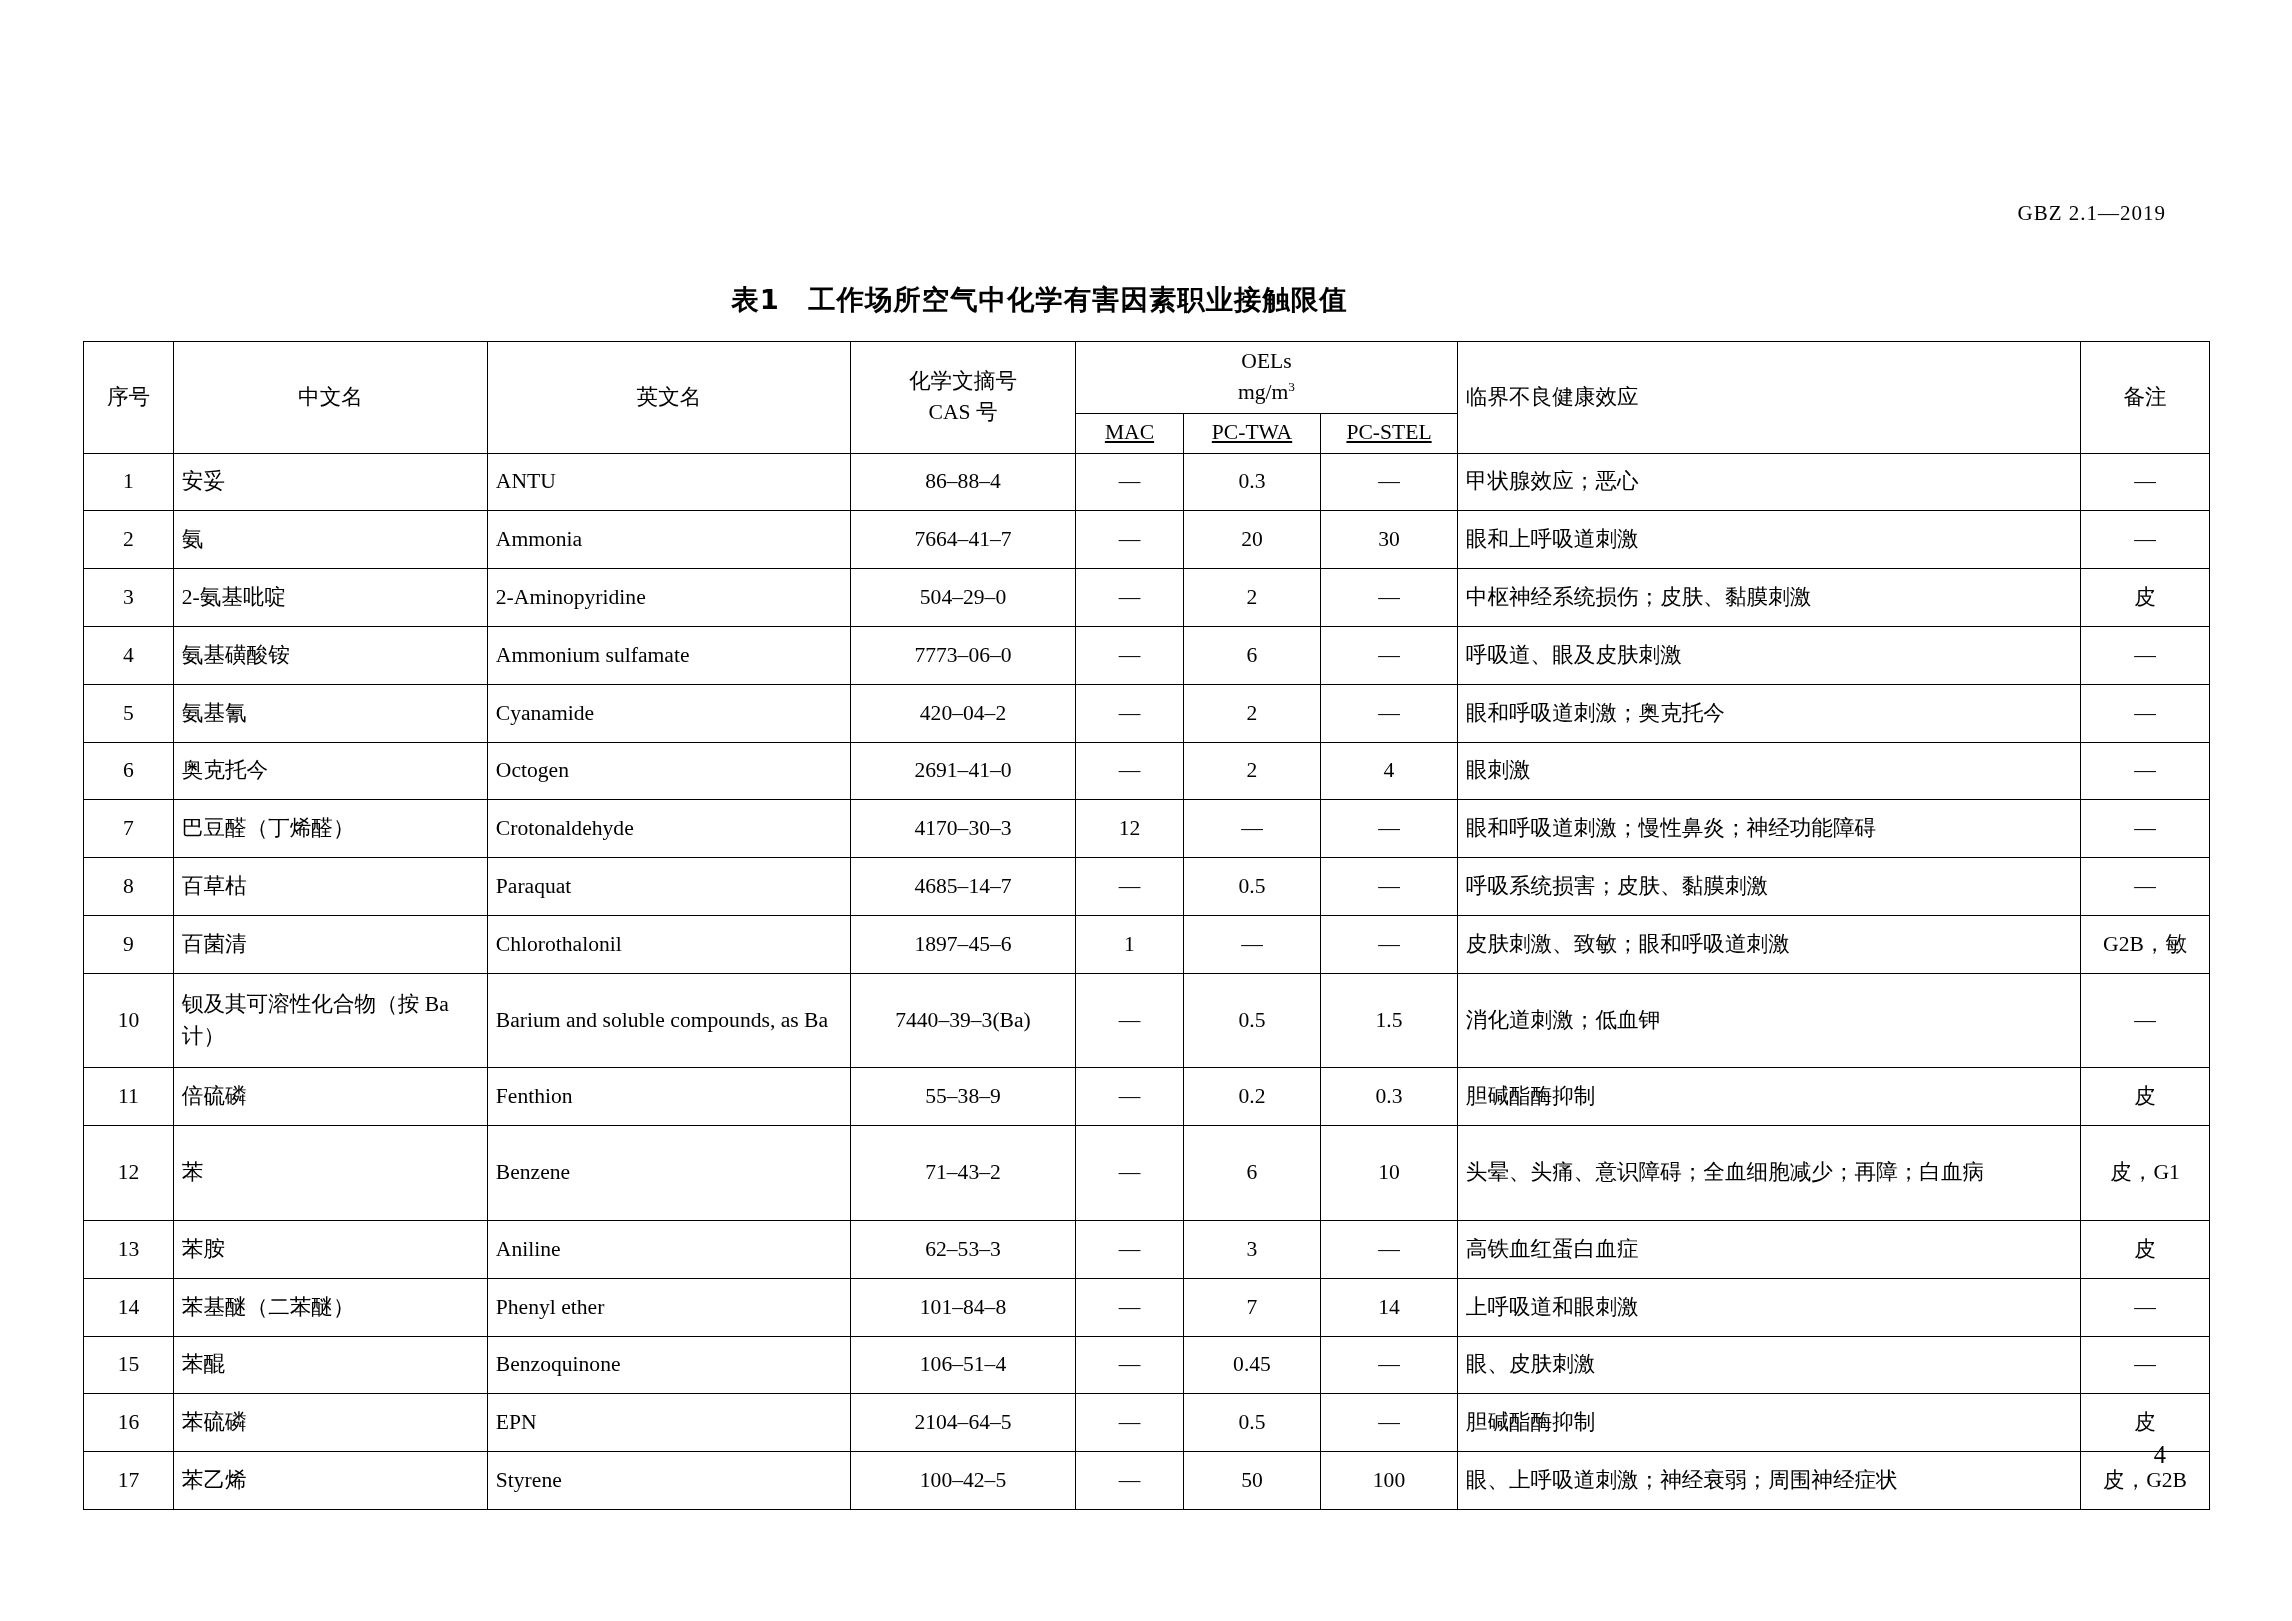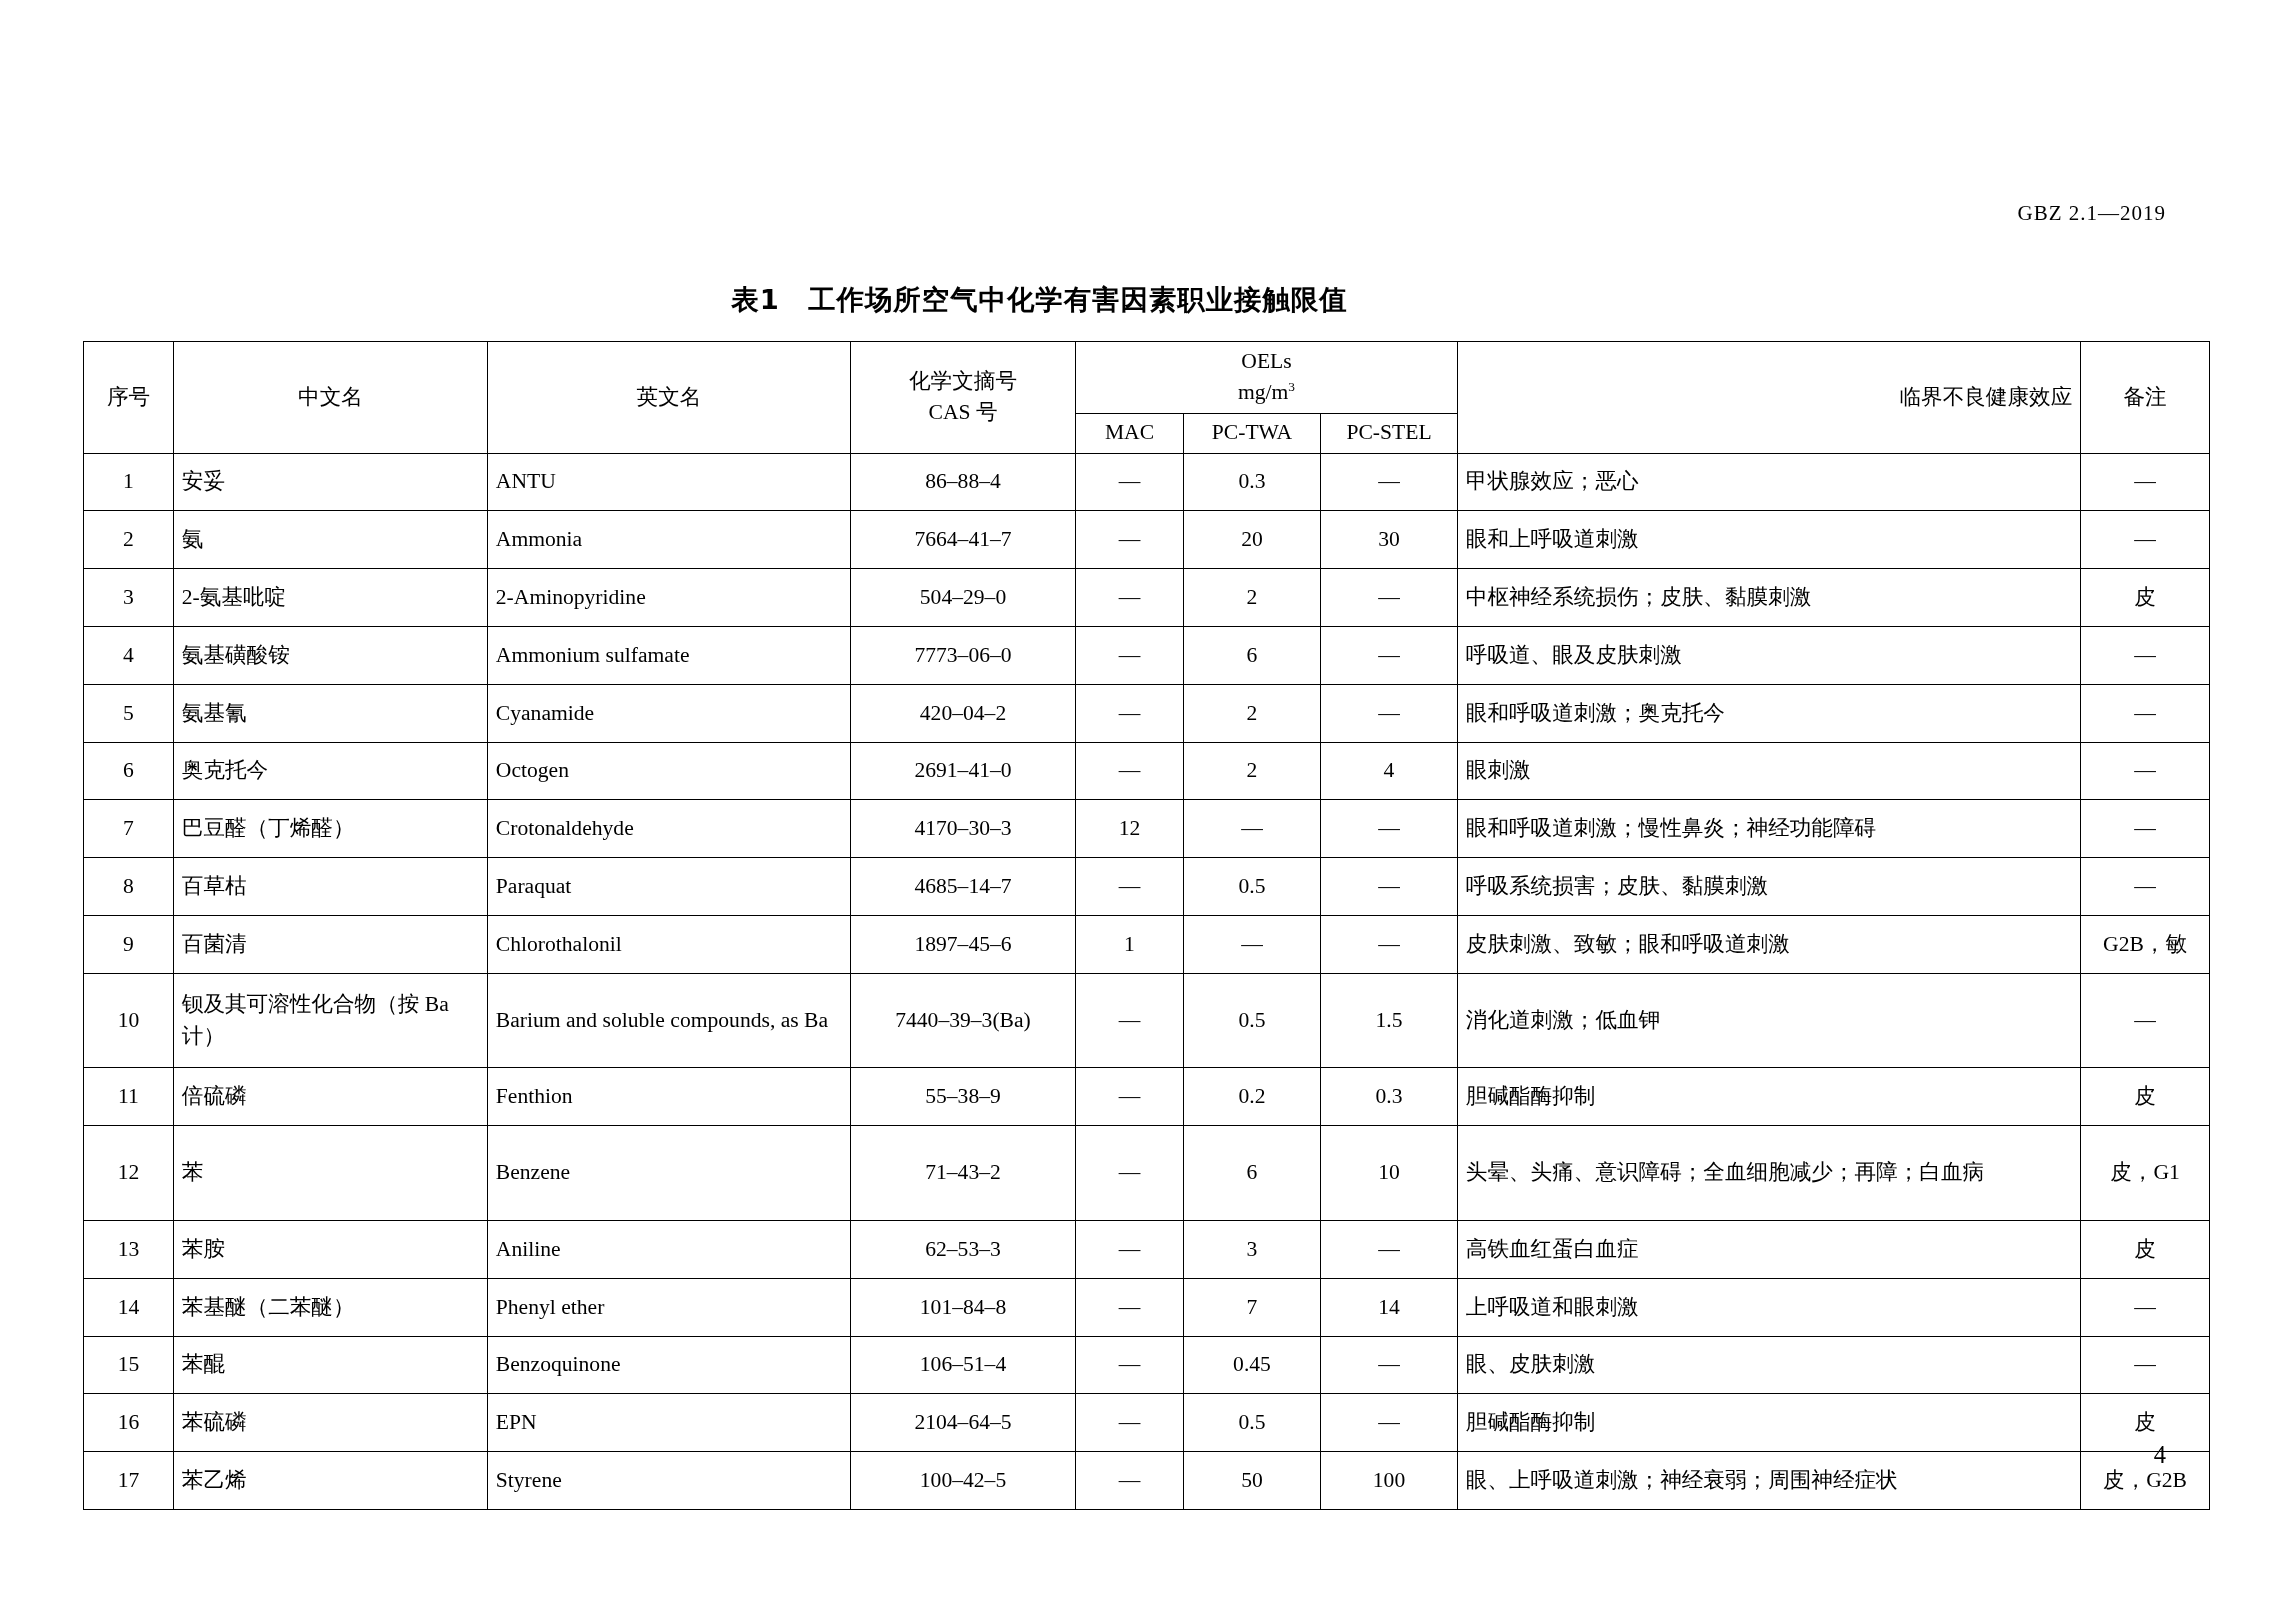--- a/index.html
+++ b/index.html
@@ -67,21 +67,21 @@
   .c-cn      { width: 314px; text-align: left; padding-left: 13.7px; }
   .c-en      { width: 363px; text-align: left; padding-left: 13.7px; }
   .c-cas     { width: 225px; text-align: center; }
   .c-mac     { width: 108px; text-align: center; }
   .c-twa     { width: 137px; text-align: center; margin-top: 44px; }
   .c-stel    { width: 137px; text-align: center; }
   .c-eff     { width: 623px; text-align: left; padding-left: 13.7px; }
   .c-note    { width: 129px; text-align: center; }
 
   .hdr-cn { font-family: "DejaVu Sans", "Liberation Sans", sans-serif; font-size: 22.5px; }
-  .sub-hdr { font-weight: bold; font-family: "DejaVu Sans", "Liberation Sans", sans-serif; font-size: 20.6px; }
+  .sub-hdr { font-weight: bold; font-family: "DejaVu Sans", "Liberation Sans", sans-serif; font-size: 20.6px; text-decoration: underline; }
   .oels-label { font-family: "Liberation Serif", serif; font-size: 22.5px; }
   .cn-text { font-family: "DejaVu Sans", "Liberation Sans", sans-serif; font-size: 21px; margin-top: 40px; }
   .en-text { font-family: "Liberation Serif", serif; font-size: 21.6px; }
   .num-text { font-family: "Liberation Serif", serif; font-size: 21.6px; }
   sup { font-size: 0.62em; vertical-align: super; }
   .page-num {
     position: absolute;
     right: 127px;
     top: 1441px;
     font-size: 24.5px;
@@ -118,21 +118,21 @@
           <th class="c-cn hdr-cn" rowspan="2" style="text-align:center">中文名</th>
           <th class="c-en hdr-cn" rowspan="2" style="text-align:center">英文名</th>
           <th class="c-cas hdr-cn" rowspan="2">
             <div>化学文摘号</div>
             <div>CAS 号</div>
           </th>
           <th class="oels-label" colspan="3">
             <div>OELs</div>
             <div><span>mg/m</span><sup>3</sup></div>
           </th>
-          <th class="c-eff hdr-cn" rowspan="2" style="text-align:right">临界不良健康效应</th>
+          <th class="c-eff hdr-cn" rowspan="2" style="text-align:left">临界不良健康效应</th>
           <th class="c-note hdr-cn" rowspan="2">备注</th>
         </tr>
         <tr class="hdr-row-bot">
           <th class="c-mac sub-hdr">MAC</th>
           <th class="c-twa sub-hdr">PC-TWA</th>
           <th class="c-stel sub-hdr">PC-STEL</th>
         </tr>
       </thead>
       <tbody>
 

